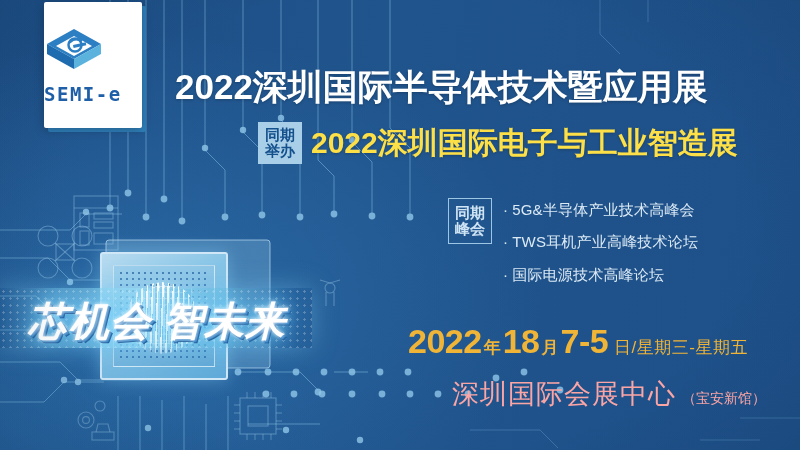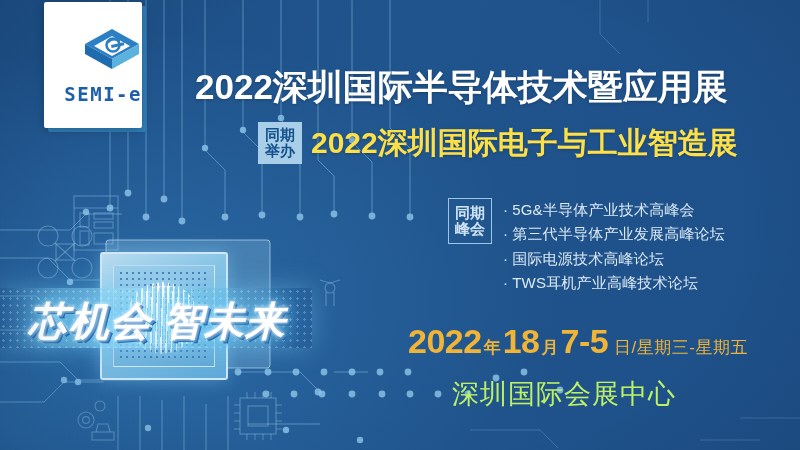--- a/index.html
+++ b/index.html
@@ -91,36 +91,35 @@
   }
 
   
   .logo-shadow{
     position:absolute;left:48px;top:6px;width:98px;height:126px;
     background:#2f7fba;border-radius:2px;
   }
   .logo-card{
     position:absolute;left:44px;top:2px;width:98px;height:126px;
     background:#ffffff;border-radius:2px;
-    display:flex;flex-direction:column;align-items:flex-end;justify-content:center;
+    display:flex;flex-direction:column;align-items:flex-start;justify-content:center;
     box-shadow:0 2px 10px rgba(0,0,0,.25);
   }
   .logo-mark{width:60px;height:52px;margin-bottom:6px;}
   .logo-word{
     font-size:19px;font-weight:bold;color:#1f5fa8;letter-spacing:1.5px;
     font-family:"DejaVu Sans Mono","Liberation Mono",monospace;
   }
 
   
   .title-main{
     position:absolute;left:175px;top:64px;
     font-size:35px;font-weight:bold;color:#ffffff;
     letter-spacing:0px;white-space:nowrap;
     text-shadow:0 1px 3px rgba(0,0,0,.22);
-    margin-left:20px;
   }
   .title-row2{
     position:absolute;left:258px;top:122px;
     display:flex;align-items:center;gap:9px;white-space:nowrap;
   }
   .badge-filled{
     display:inline-flex;flex-direction:column;align-items:center;justify-content:center;
     width:44px;height:42px;background:#a9cfe8;color:#14508c;
     font-size:15px;font-weight:bold;line-height:1.04;letter-spacing:0;
   }
@@ -133,37 +132,37 @@
   
   .forum-block{
     position:absolute;left:448px;top:198px;display:flex;align-items:flex-start;gap:11px;
   }
   .badge-outline{
     display:inline-flex;flex-direction:column;align-items:center;justify-content:center;
     width:42px;height:44px;border:1.5px solid #9cc6e4;color:#cfe4f4;
     font-size:15px;font-weight:bold;line-height:1.08;flex:none;
   }
   .badge-outline span{display:block;}
-  .forum-list{display:flex;flex-direction:column;gap:3px;padding-top:1px;justify-content:space-between;}
+  .forum-list{display:flex;flex-direction:column;gap:11px;padding-top:1px;justify-content:space-between;}
   .forum-item{
     font-size:15px;color:#dceaf6;white-space:nowrap;letter-spacing:.2px;line-height:1.42;
   }
   .forum-item .dot{margin-right:4px;color:#dceaf6;}
 
   
   .date-line{
     position:absolute;left:408px;top:322px;white-space:nowrap;
     color:#f0b437;display:flex;align-items:baseline;
   }
   .d-big{font-size:34px;font-weight:bold;letter-spacing:-.5px;}
   .d-sm{font-size:17px;font-weight:bold;margin:0 2px;}
   .d-tail{font-size:17px;margin-left:6px;letter-spacing:.5px;}
   .venue-line{
     position:absolute;left:452px;top:376px;white-space:nowrap;
-    color:#bef264;display:flex;align-items:baseline;
+    color:#fca5a5;display:flex;align-items:baseline;
   }
   .v-big{font-size:27px;font-weight:normal;letter-spacing:1px;}
   .v-sm{font-size:14px;margin-left:6px;}
 </style>
 </head>
 <body>
 
 <div id="banner">
 
   <div class="bg-layer bg-grad"></div>
@@ -355,37 +354,35 @@
   <div class="forum-block">
     <div class="badge-outline">
       <span>同期</span>
       <span>峰会</span>
     </div>
     <div class="forum-list">
       <div class="forum-item">
         <span class="dot">·</span><span>5G&amp;半导体产业技术高峰会</span>
       </div>
       <div class="forum-item">
-        <span class="dot">·</span><span>第三代半导体产业发展高峰论坛</span>
+        <span class="dot">·</span><span>TWS耳机产业高峰技术论坛</span>
       </div>
       <div class="forum-item">
         <span class="dot">·</span><span>国际电源技术高峰论坛</span>
-      </div>
-      <div class="forum-item">
-        <span class="dot">·</span><span>TWS耳机产业高峰技术论坛</span>
       </div>
     </div>
   </div>
 
   <div class="date-line">
     <span class="d-big">2022</span>
     <span class="d-sm">年</span>
     <span class="d-big">18</span>
     <span class="d-sm">月</span>
     <span class="d-big">7-5</span>
     <span class="d-tail">日/星期三-星期五</span>
   </div>
 
   <div class="venue-line">
     <span class="v-big">深圳国际会展中心</span>
+    <span class="v-sm">（宝安新馆）</span>
   </div>
 
 </div>
 
 </body></html>

